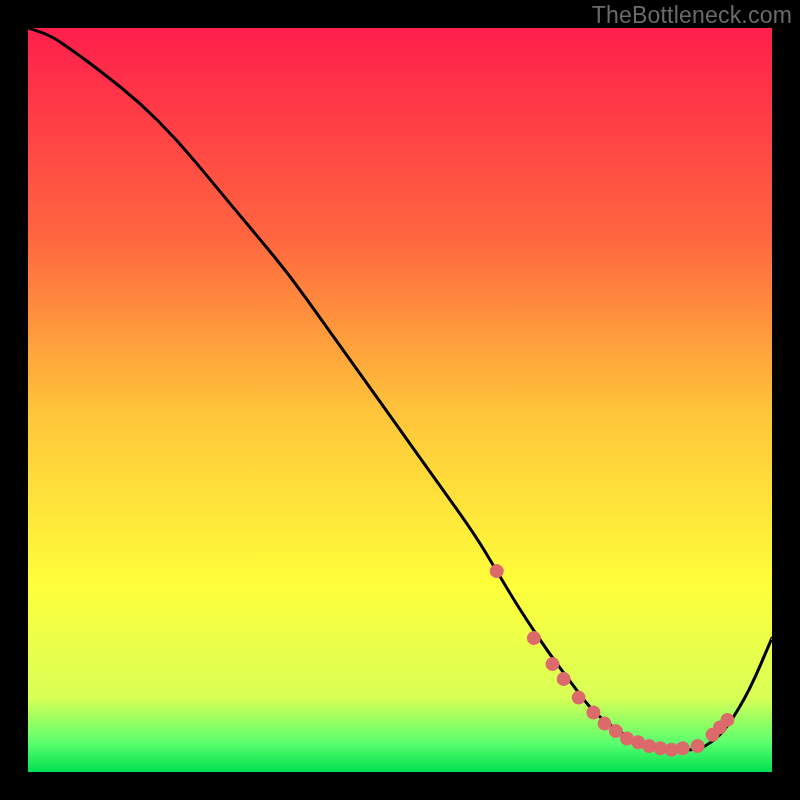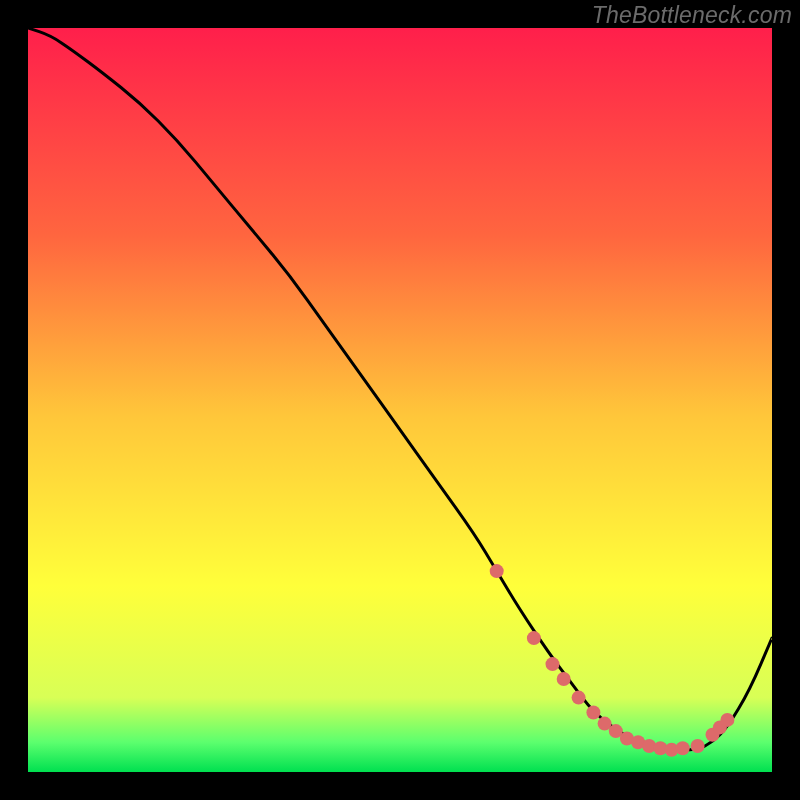--- a/index.html
+++ b/index.html
@@ -9,21 +9,20 @@
     height: 800px;
     background: #000;
     font-family: Arial, Helvetica, sans-serif;
     overflow: hidden;
   }
   .frame {
     position: relative;
     width: 800px;
     height: 704px;
     background: #000;
-    font-style: italic;
   }
   .watermark {
     position: absolute;
     top: 2px;
     right: 8px;
     color: #6b6b6b;
     font-size: 23px;
     font-weight: 400;
     letter-spacing: 0.2px;
     z-index: 5;

